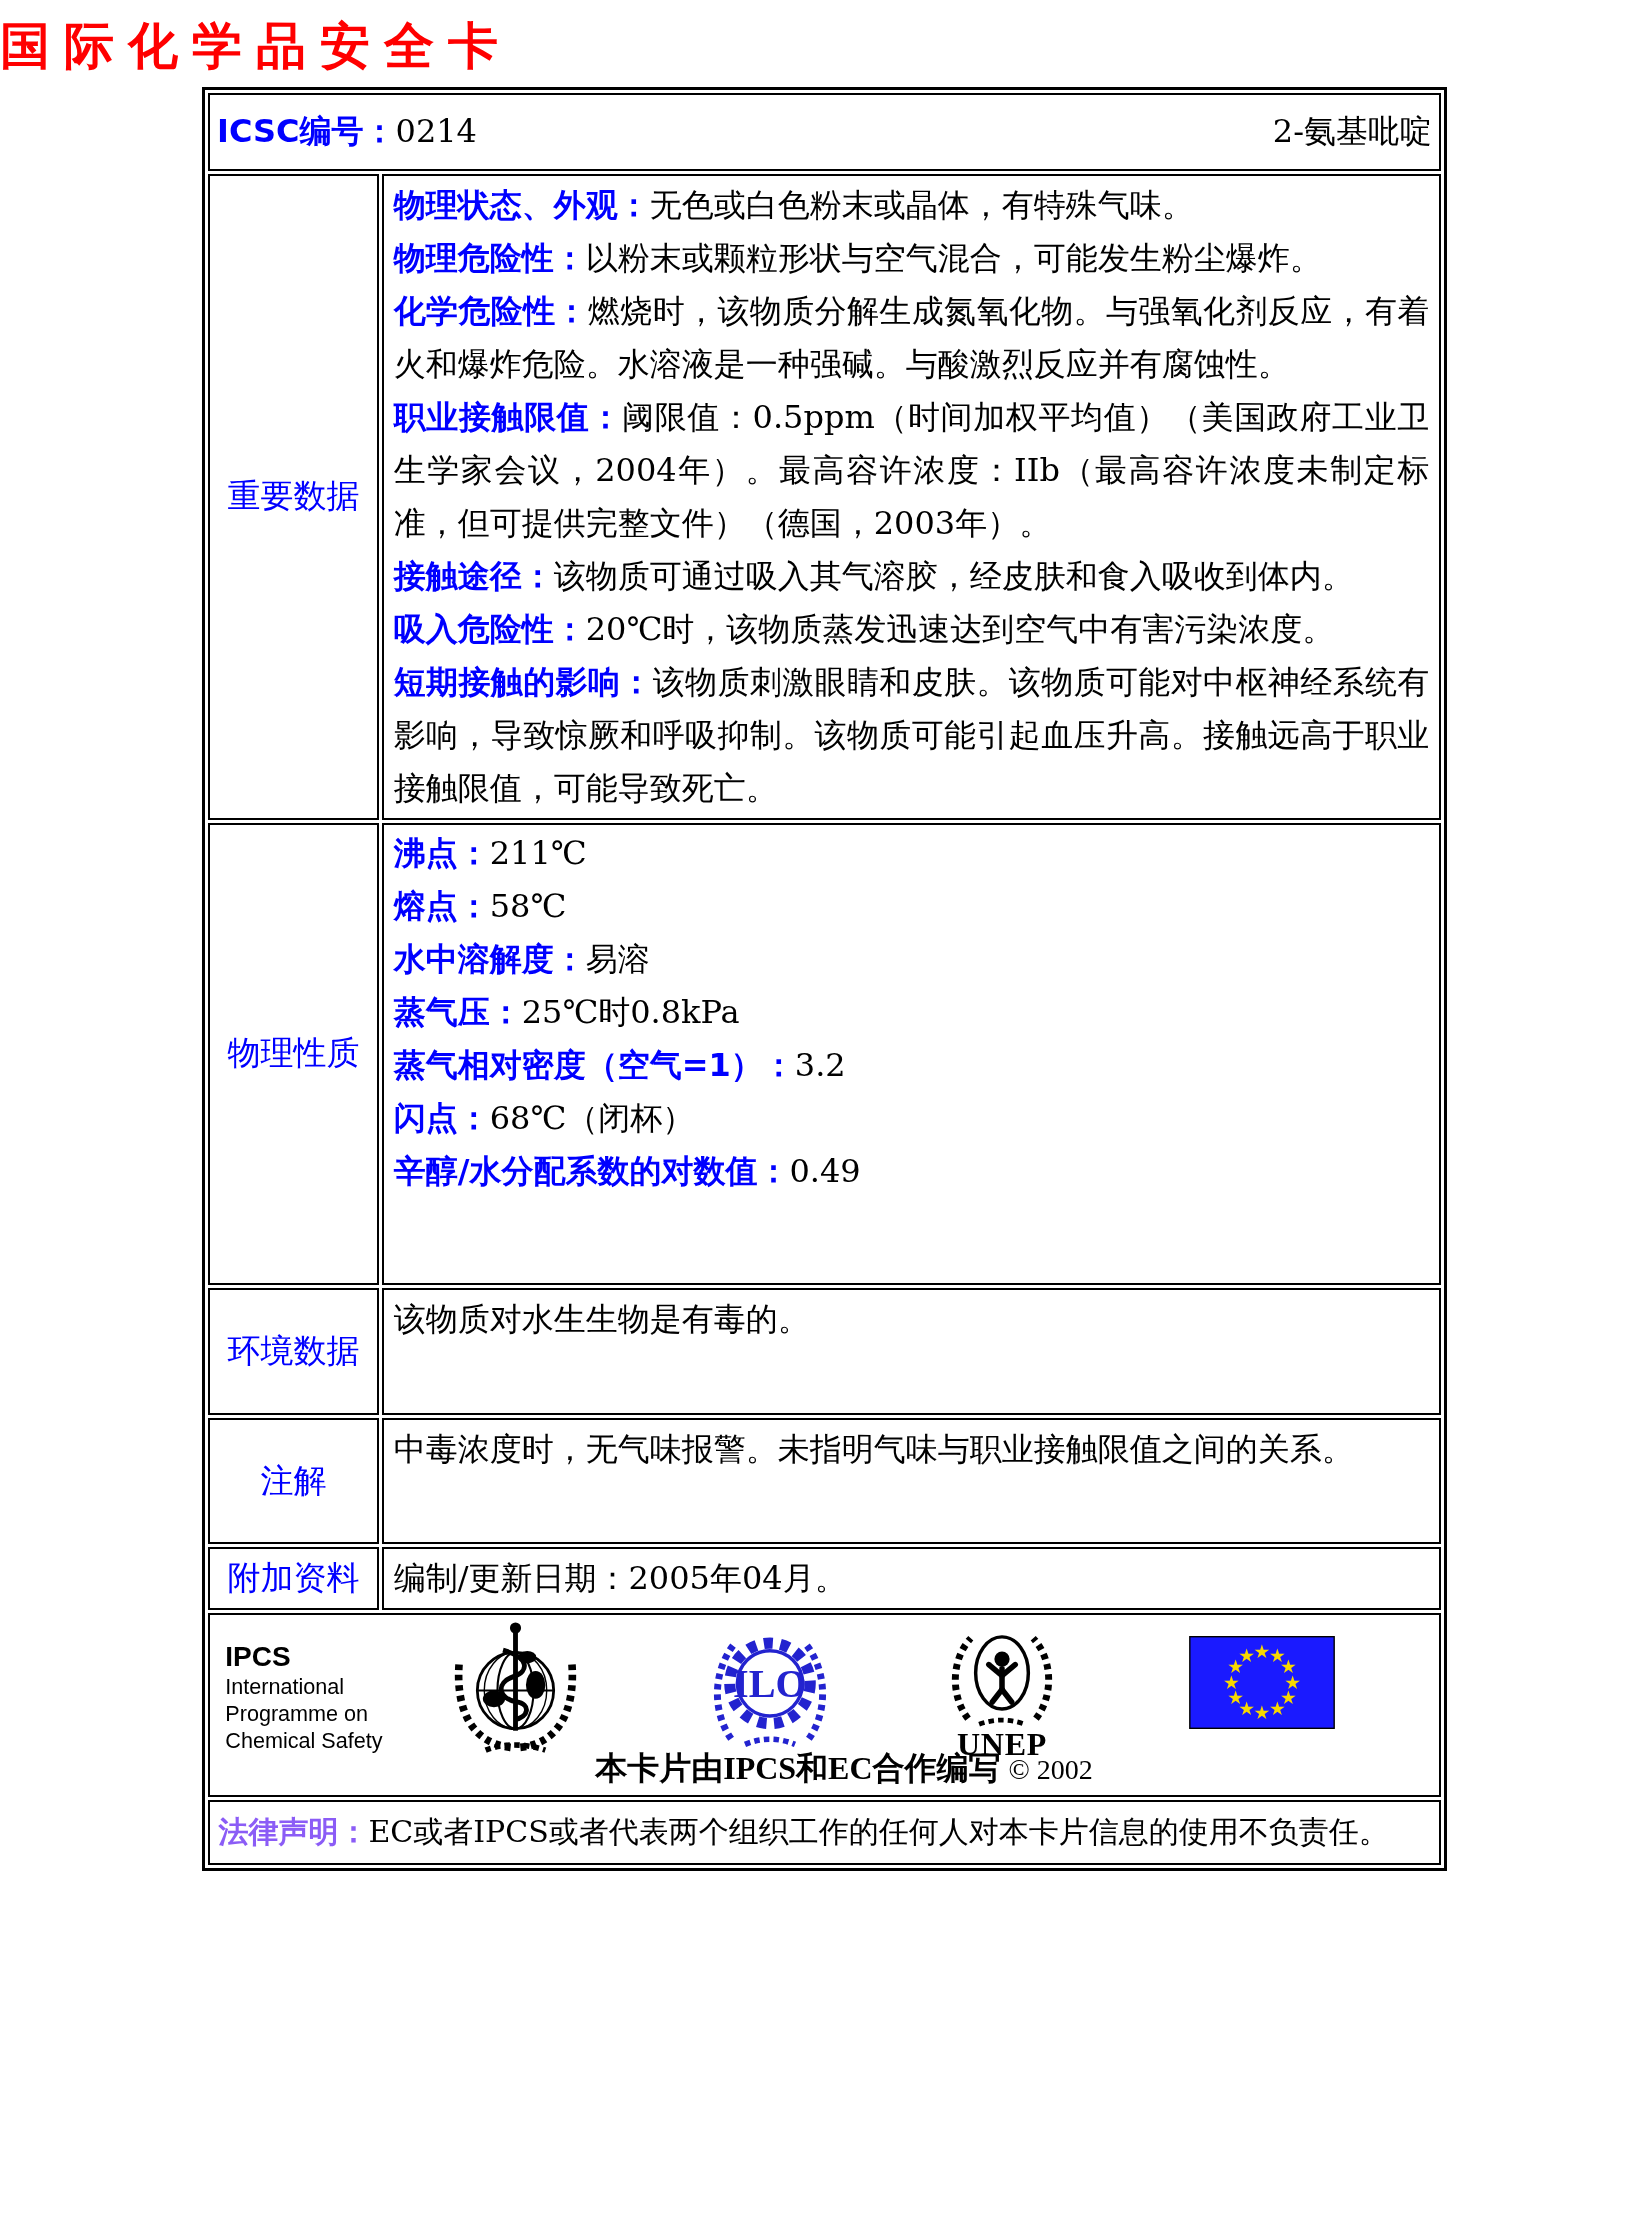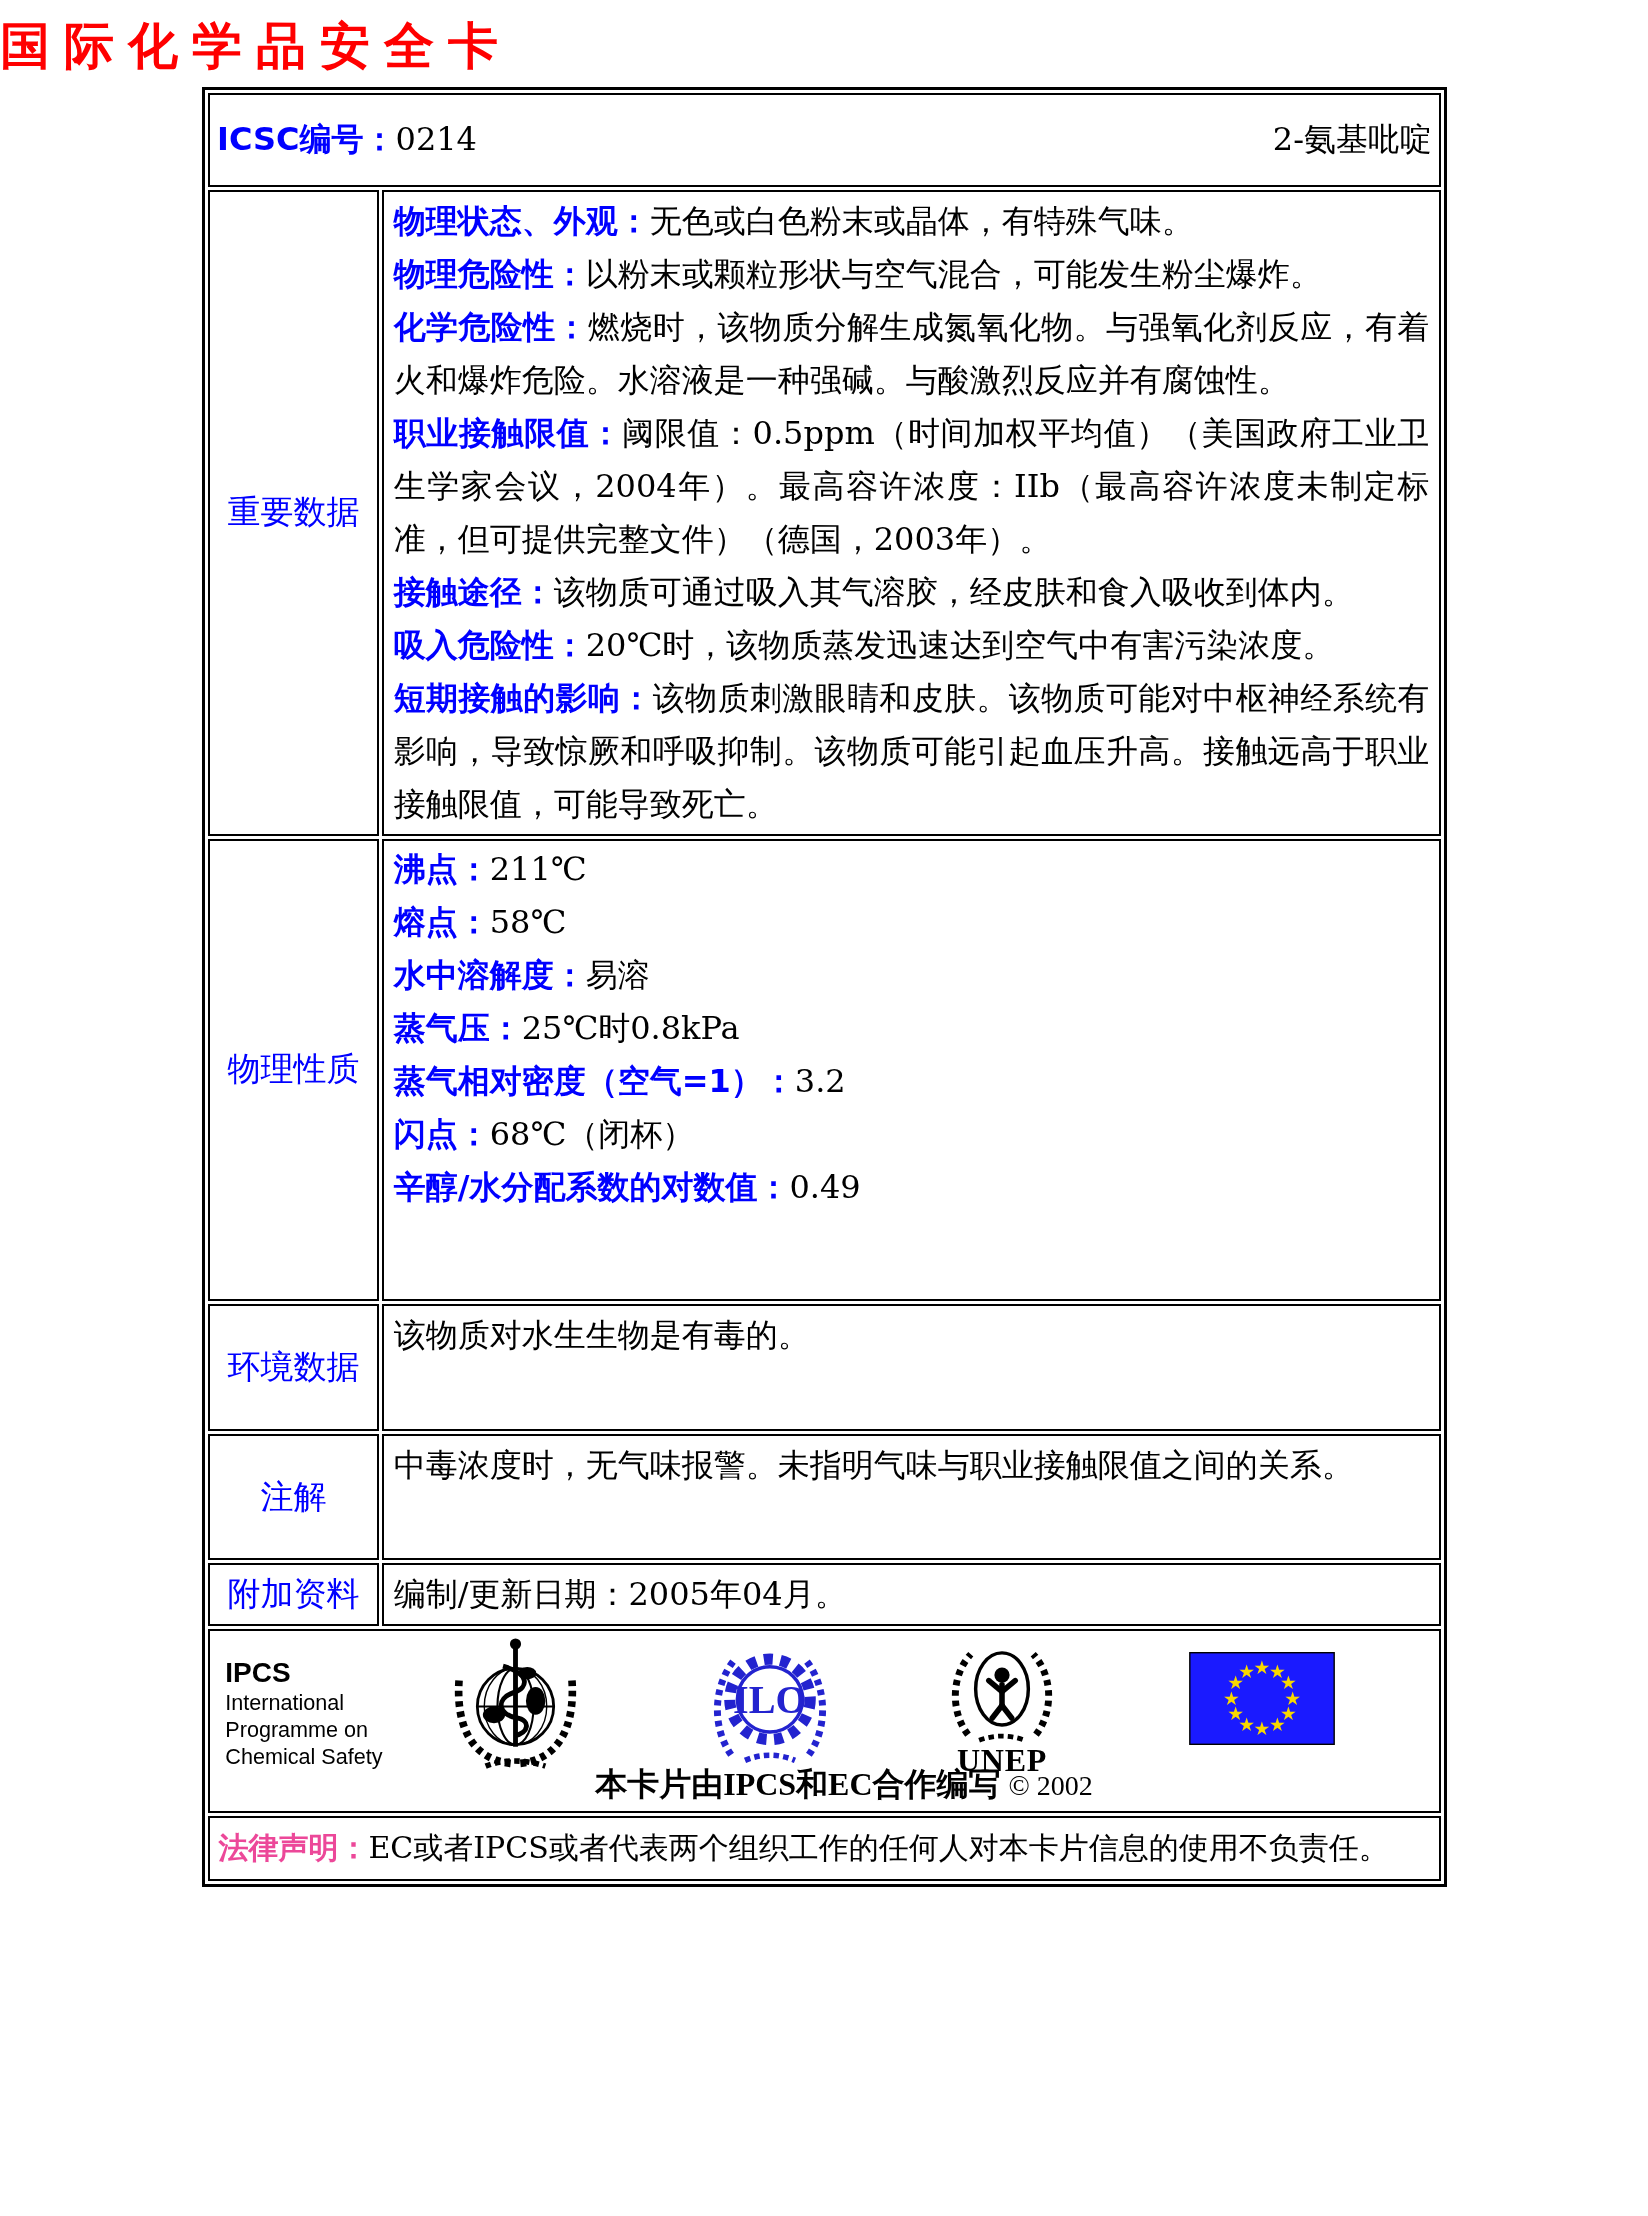--- a/index.html
+++ b/index.html
@@ -11,24 +11,24 @@
   }
   .card{width:1239px;margin:0 auto;border:3.5px solid #000;background:#fff;}
   table.icsc{border-collapse:separate;border-spacing:3.5px;width:100%;table-layout:fixed;}
   col.c-label{width:171px;}
   td{border:2.1px solid #000;background:#fff;}
   td.rowlabel{
     text-align:center;vertical-align:middle;color:#0000ff;
     font-family:"DejaVu Sans",sans-serif;font-weight:normal;font-size:33px;
   }
   td.content{vertical-align:top;padding:2.8px 9.7px;font-size:32px;line-height:53px;text-align:justify;}
-  td.header-cell{height:74px;vertical-align:middle;padding:8px 7px;font-size:32px;}
+  td.header-cell{height:74px;vertical-align:middle;padding:0 7px;font-size:32px;}
   .header-flex{display:flex;justify-content:space-between;align-items:center;}
   .lbl{color:#0000ff;font-family:"DejaVu Sans",sans-serif;font-weight:bold;}
-  .black-lbl{color:#ec4899;font-family:"DejaVu Sans",sans-serif;font-weight:bold;}
+  .black-lbl{color:#8b5cf6;font-family:"DejaVu Sans",sans-serif;font-weight:bold;}
   p.item{margin:0;}
   td.h-important{height:627px;}
   td.h-physical{height:453px;}
   td.h-env{height:117px;}
   td.h-notes{height:117px;}
   td.h-add{height:49px;}
   td.logos-cell{height:180px;vertical-align:top;position:relative;padding:0;}
   td.disclaimer-cell{height:61px;vertical-align:middle;padding:0 8.4px;font-size:30px;}
   .ipcs-block{position:absolute;left:15.3px;top:19.5px;font-family:"Liberation Sans",sans-serif;}
   .ipcs-acronym{font-weight:bold;font-size:28px;line-height:32px;margin-top:7px;}

